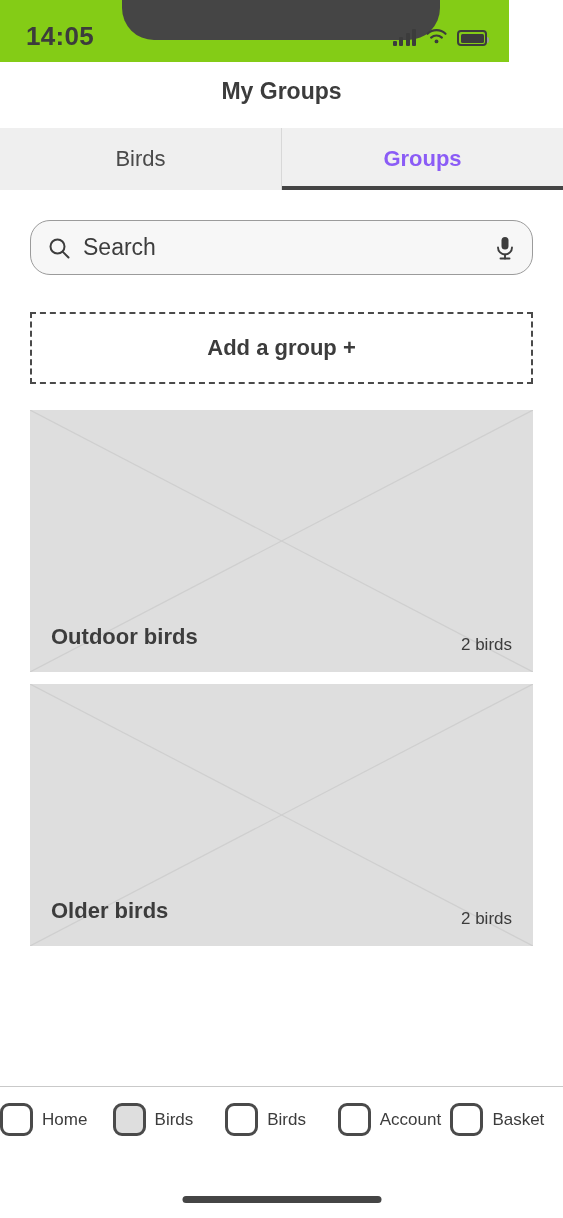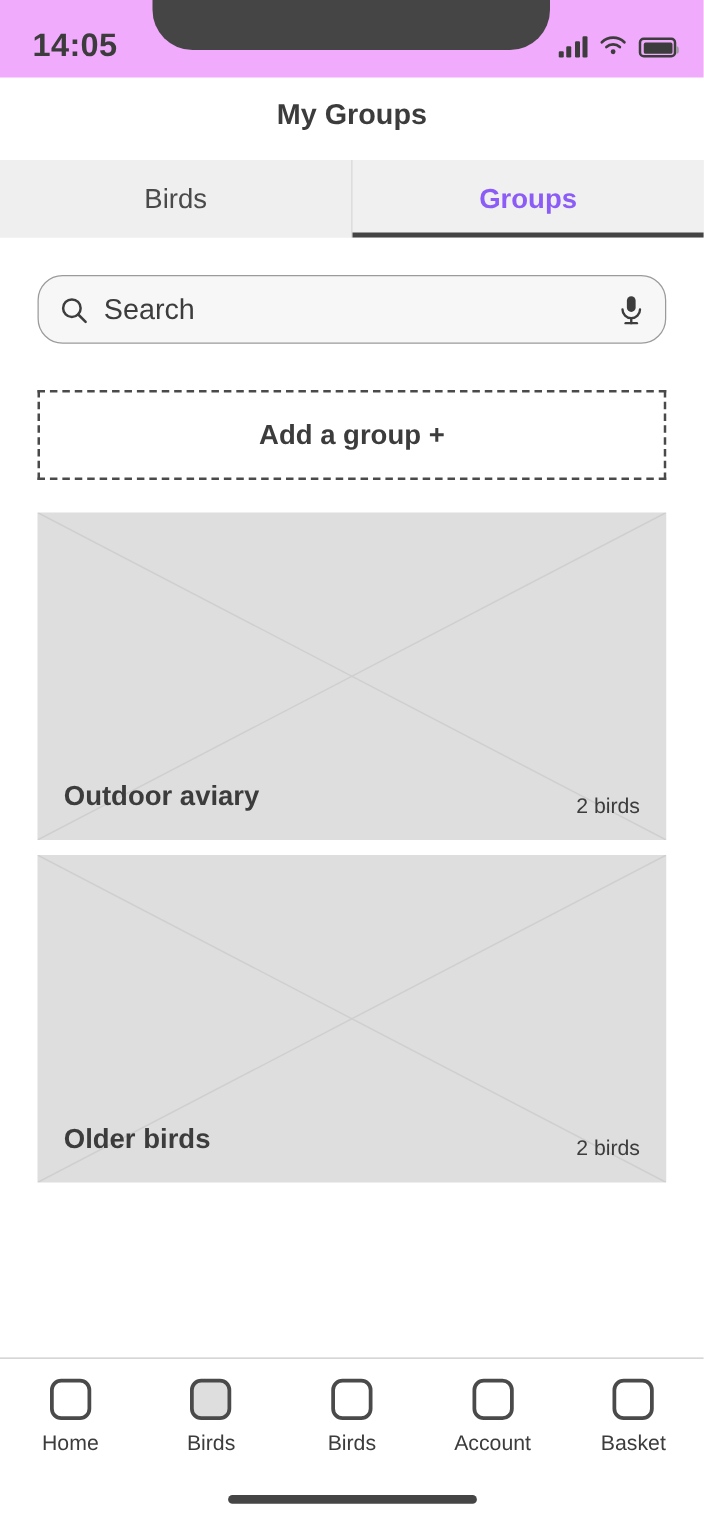--- a/index.html
+++ b/index.html
@@ -8,22 +8,22 @@
     width:563px; height:1218px;
     background:#ffffff;
     font-family:"Liberation Sans", sans-serif;
     -webkit-font-smoothing:antialiased;
     overflow:hidden;
   }
   .phone { position:relative; width:563px; height:1218px; background:#fff; }
 
   
   .statusbar {
-    position:absolute; top:0; left:0; width:563px; height:62px;
-    background:#f0abfc; z-index:5;text-decoration:underline;
+    position:absolute; top:0; left:0; width:509px; height:62px;
+    background:#84cc16; z-index:5;text-decoration:underline;
   }
   .notch {
     position:absolute; top:-30px; left:122px;
     width:318px; height:70px;
     background:#454545;
     border-radius:0 0 32px 32px;
   }
   .clock {
     position:absolute; left:26px; top:21px;
     font-size:26px; font-weight:600; color:#3c3c3c;
@@ -110,21 +110,21 @@
     font-size:17px; color:#3c3c3c;
   }
 
   
   .bottom-nav {
     position:absolute; bottom:0; left:0; width:563px; height:132px;
     background:#fff; border-top:1.5px solid #c9c9c9;
   }
   .nav-items { display:flex; width:100%; padding-top:16px; }
   .nav-item {
-    flex:1; display:flex; flex-direction:column; align-items:center;
+    flex:1; display:flex; flex-direction:row; align-items:center;
     gap:9px; cursor:pointer;text-align:center;
   }
   .nav-icon {
     width:33px; height:33px;
     border:3px solid #4a4a4a; border-radius:9px; background:transparent;
   }
   .nav-item.active .nav-icon { background:#dedede; }
   .nav-label { font-size:17px; color:#3c3c3c; }
   .home-indicator {
     position:absolute; bottom:15px; left:50%; transform:translateX(-50%);
@@ -186,21 +186,21 @@
     <span>Add a group +</span>
   </div>
 
   <div class="cards">
 
     <div class="card">
       <svg class="xmark" viewBox="0 0 503 262" preserveAspectRatio="none">
         <line x1="0" y1="0" x2="503" y2="262" stroke="#cfcfcf" stroke-width="1.2"></line>
         <line x1="503" y1="0" x2="0" y2="262" stroke="#cfcfcf" stroke-width="1.2"></line>
       </svg>
-      <div class="card-label">Outdoor aviary</div>
+      <div class="card-label">Outdoor birds</div>
       <div class="card-count">2 birds</div>
     </div>
 
     <div class="card">
       <svg class="xmark" viewBox="0 0 503 262" preserveAspectRatio="none">
         <line x1="0" y1="0" x2="503" y2="262" stroke="#cfcfcf" stroke-width="1.2"></line>
         <line x1="503" y1="0" x2="0" y2="262" stroke="#cfcfcf" stroke-width="1.2"></line>
       </svg>
       <div class="card-label">Older birds</div>
       <div class="card-count">2 birds</div>

